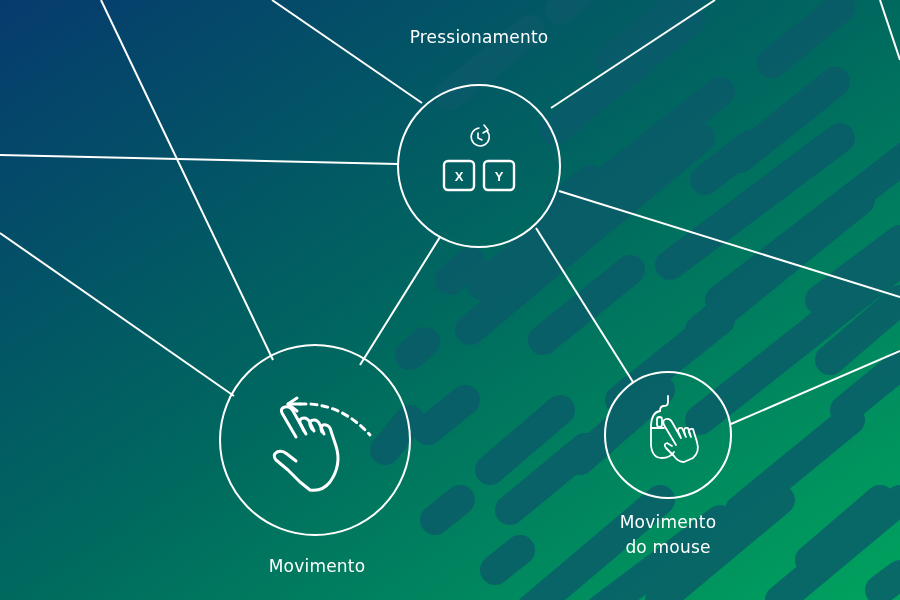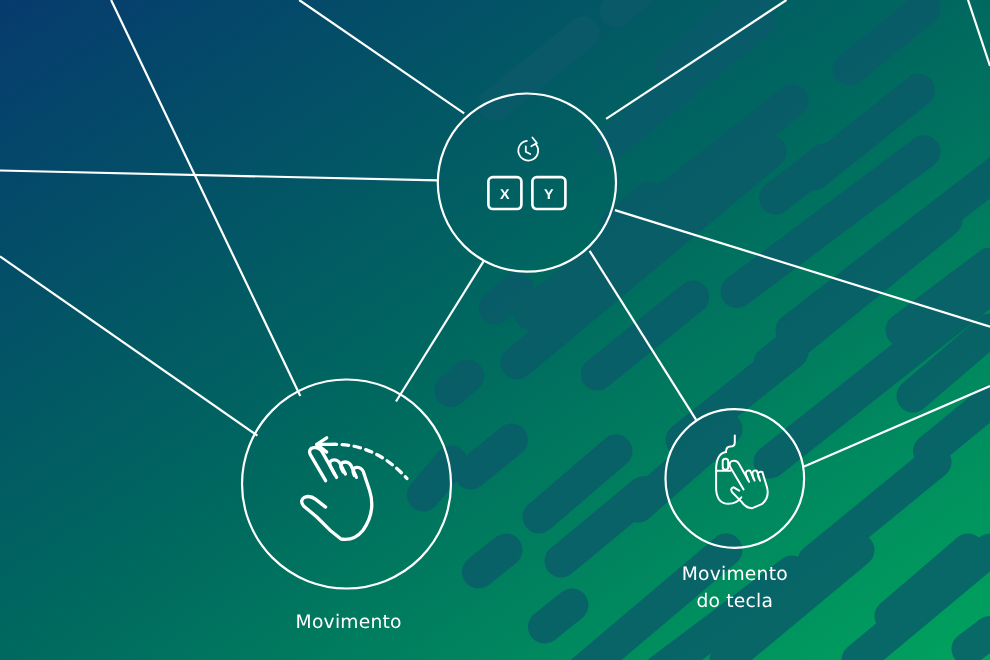--- a/index.html
+++ b/index.html
@@ -116,22 +116,23 @@
       <rect x="657" y="417" width="5" height="10" rx="2.5"></rect>
       <path d="M676 445 L664 425 Q662 420 666 419 Q670 418 672 422 L681 438"></path>
       <path d="M680 436 L678 431 Q678 427 682 428 L686 437"></path>
       <path d="M685 435 L684 431 Q684 427 688 428 L691 437"></path>
       <path d="M690 435 L689 432 Q689 428 693 429 L697 442 Q700 452 693 458 L684 462 Q678 462 674 456 L666 448 Q663 444 667 443 L672 446"></path>
     </g>
   </g>
 </svg>
 
 <div class="label" style="left:379px; top:25px; width:200px;">
+  <div>Pressionamento</div>
 </div>
 
 <div class="label" style="left:217px; top:554px; width:200px;">
   <div>Movimento</div>
 </div>
 
 <div class="label" style="left:568px; top:510px; width:200px;">
   <div>Movimento</div>
-  <div>do tecla</div>
+  <div>do mouse</div>
 </div>
 
 </body></html>

